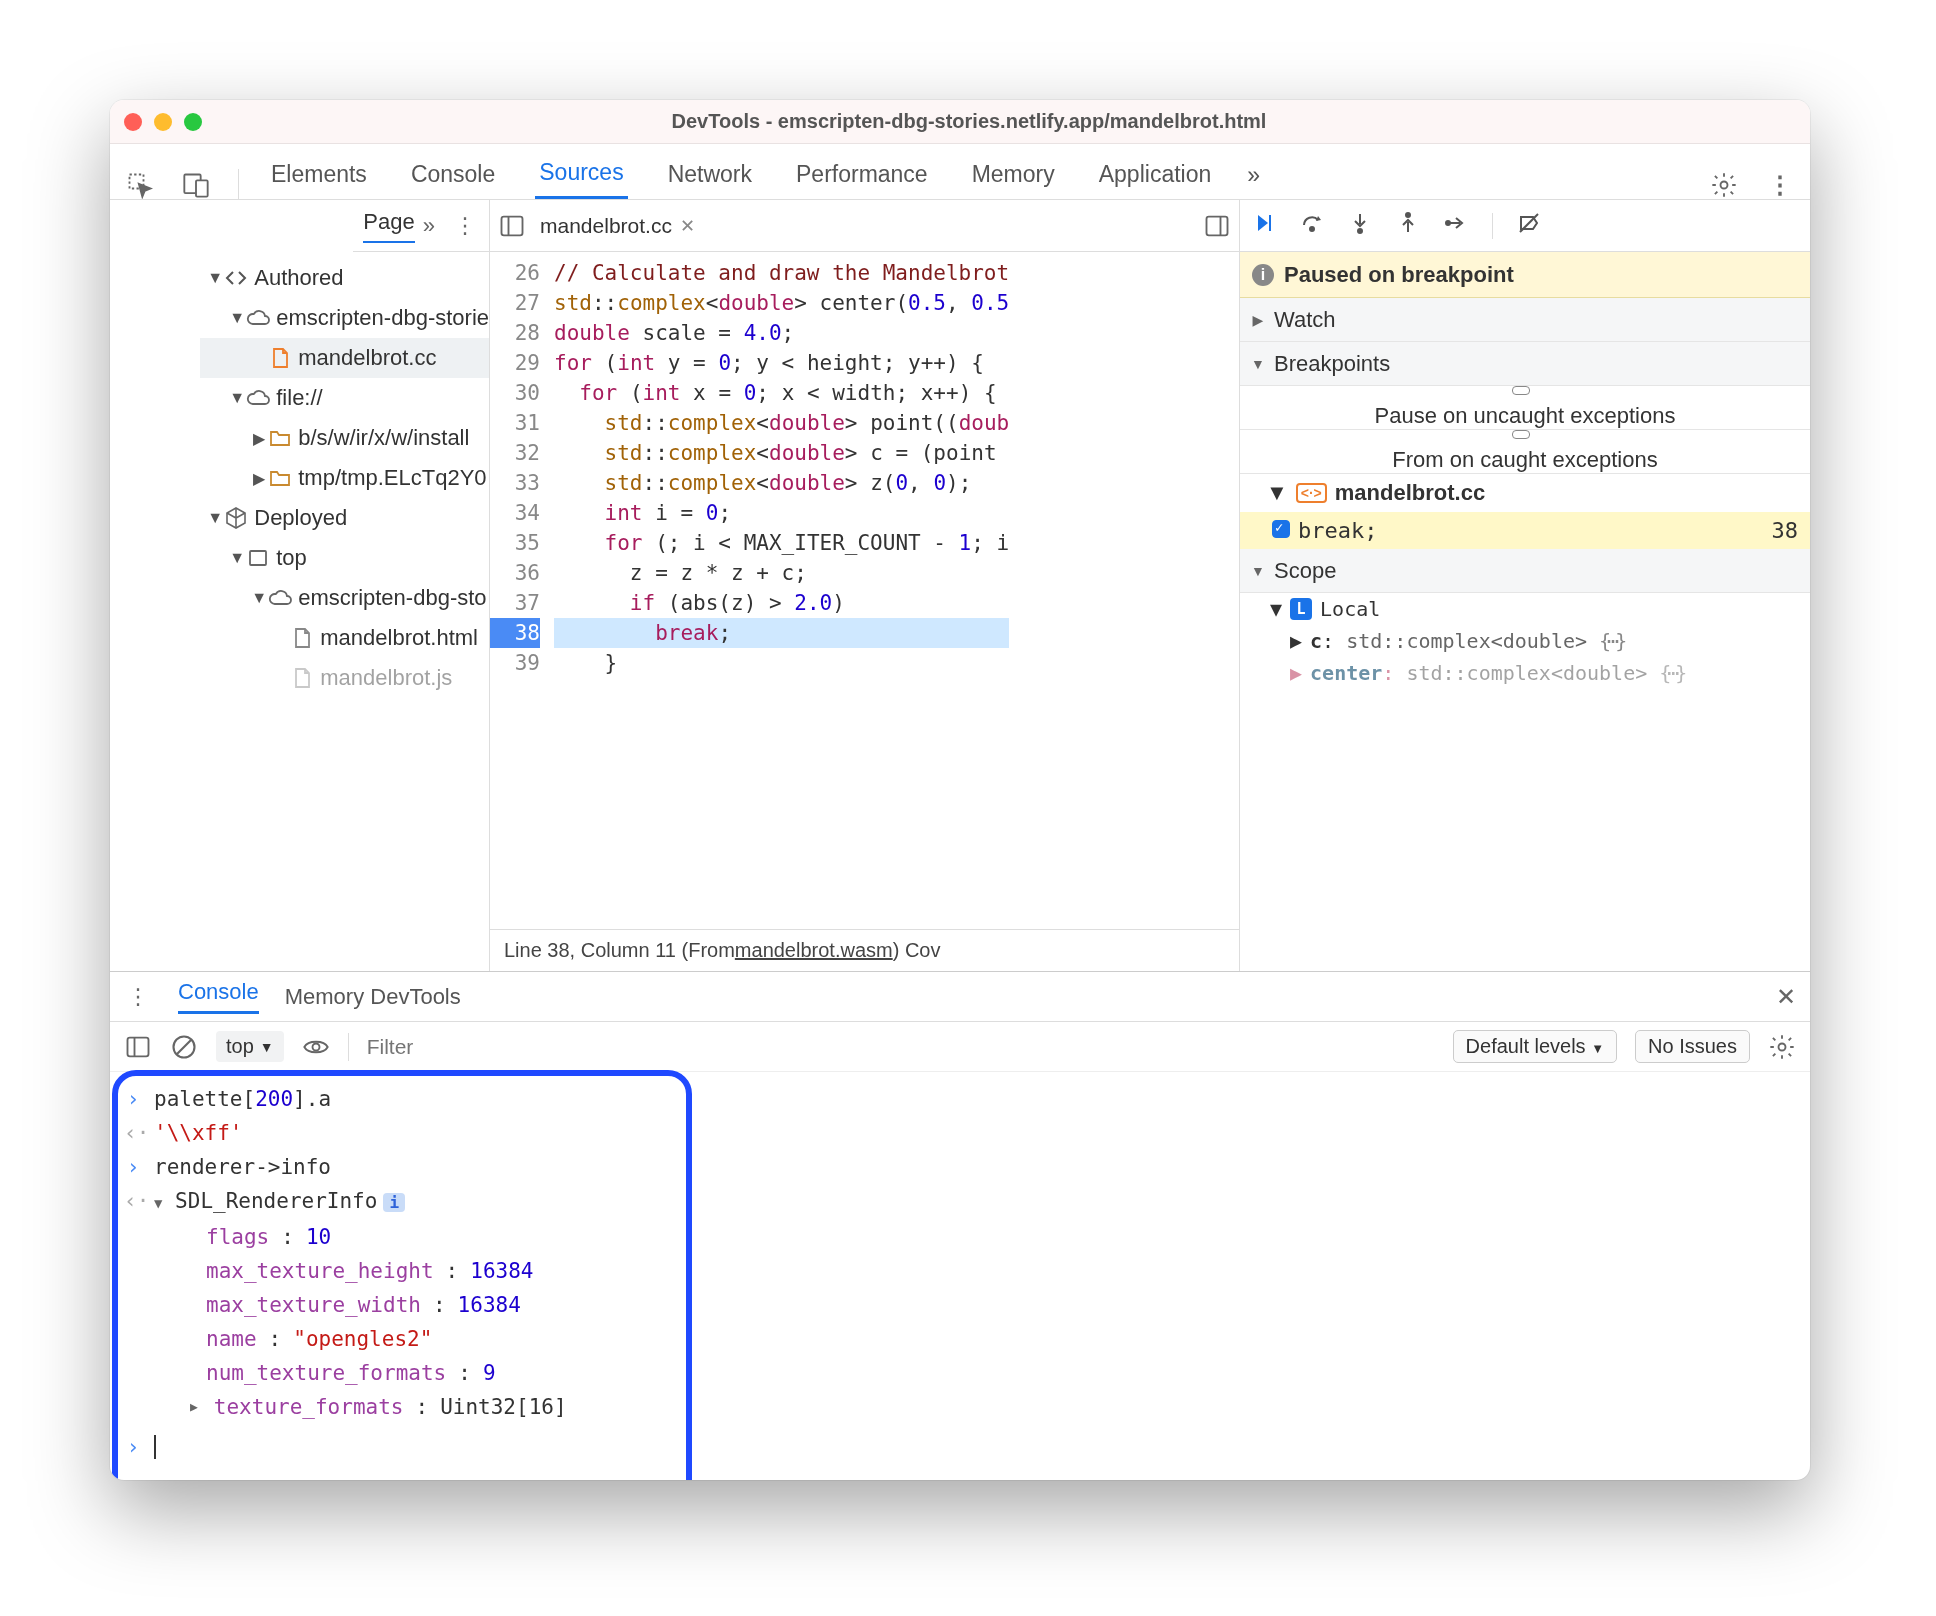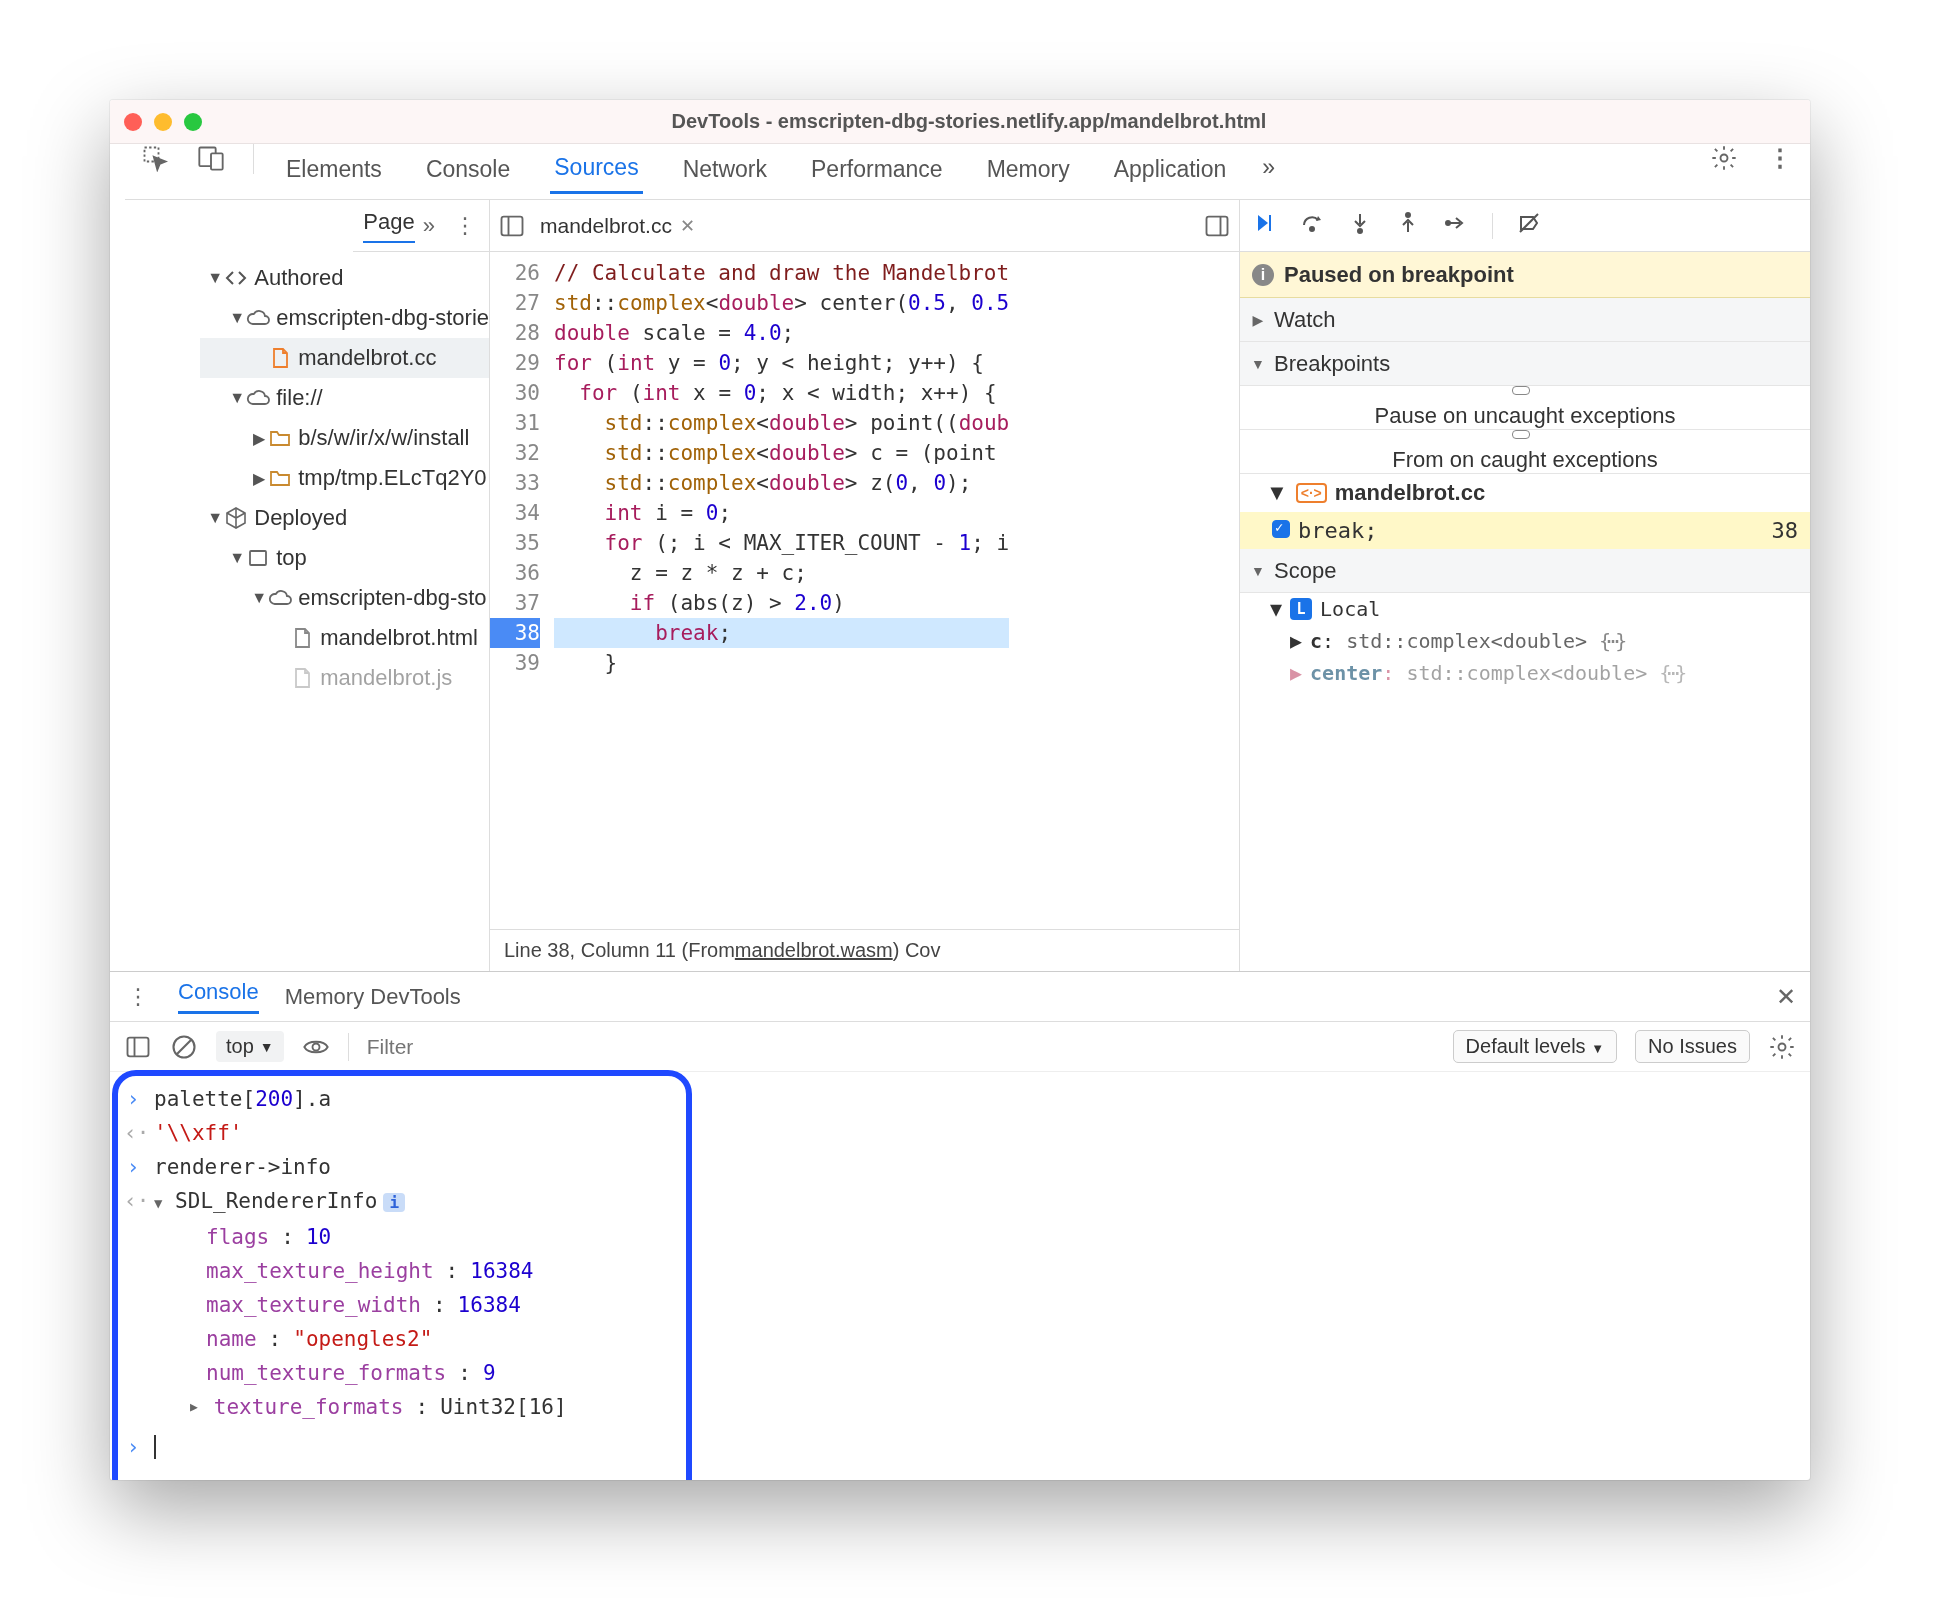--- a/index.html
+++ b/index.html
@@ -1,28 +1,28 @@
 <!DOCTYPE html>
 <html><head>
 <meta charset="utf-8">
 <style>
 * { box-sizing: border-box; margin: 0; padding: 0; }
 body { font-family: -apple-system, BlinkMacSystemFont, "Segoe UI", Helvetica, Arial, sans-serif; background: #fff; }
 .frame { width: 1936px; height: 1616px; padding: 100px 110px 180px 110px; position: relative; }
-.window { width: 1700px; height: 1380px; background: #fff; border-radius: 3px; box-shadow: 0 30px 80px rgba(0,0,0,0.35), 0 0 0 1px rgba(0,0,0,0.05); overflow: hidden; display: flex; flex-direction: column; font-size: 22px; color: #333; }
+.window { width: 1700px; height: 1380px; background: #fff; border-radius: 14px; box-shadow: 0 30px 80px rgba(0,0,0,0.35), 0 0 0 1px rgba(0,0,0,0.05); overflow: hidden; display: flex; flex-direction: column; font-size: 22px; color: #333; }
 
 
 .titlebar { height: 44px; background: #fdf6f6; display: flex; align-items: center; padding: 0 14px; border-bottom: 1px solid #e9e2e2; }
 .traffic { display: flex; gap: 12px; }
 .dot { width: 18px; height: 18px; border-radius: 50%; }
 .dot.red{background:#ff5f57;} .dot.yel{background:#febc2e;} .dot.grn{background:#28c840;}
 .title { flex: 1; text-align: center; font-size: 20px; font-weight: 600; color: #555; }
 
 
-.tabbar { height: 56px; display: flex; align-items: flex-start; border-bottom: 1px solid #ddd; padding: 0 16px; gap: 28px; margin-left: 15px; }
+.tabbar { height: 56px; display: flex; align-items: flex-end; border-bottom: 1px solid #ddd; padding: 0 16px; gap: 28px; }
 .iconbtn { width: 28px; height: 28px; display: flex; align-items: center; justify-content: center; color: #666; }
 .tab { font-size: 23px; color: #555; padding: 10px 4px; cursor: pointer; }
 .tab.active { color: #1a73e8; border-bottom: 3px solid #1a73e8; font-weight: 500; }
 .spacer { flex: 1; }
 
 
 .body { flex: 1; display: flex; min-height: 0; }
 .col { display: flex; flex-direction: column; min-width: 0; }
 .col.nav { width: 380px; border-right: 1px solid #ddd; align-items: flex-end; }
 .col.code { flex: 1; border-right: 1px solid #ddd; min-width: 0; }

